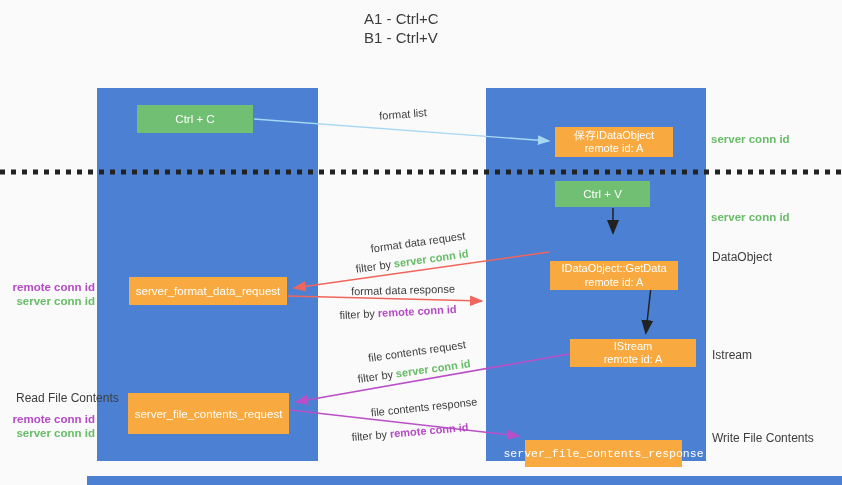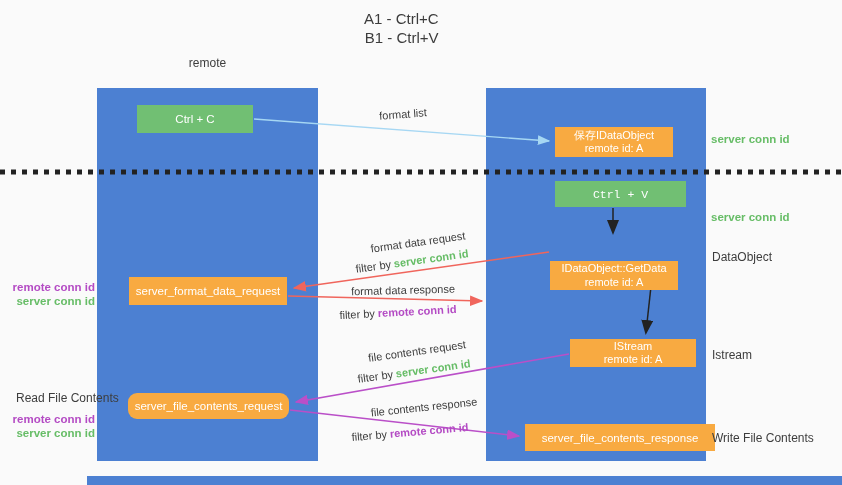--- a/index.html
+++ b/index.html
@@ -5,21 +5,21 @@
   :root{
     --background:#fafafa; --column-blue:#4c80d2; --box-green:#71bf73; --box-orange:#f8aa41;
     --arrow-lightblue:#a6d7f3; --arrow-red:#f0655c; --arrow-magenta:#ba4fc8; --arrow-black:#222222;
     --text-dark:#3d3d3d; --text-green:#67bd67; --text-purple:#b44bc4; --box-text:#ffffff;
   }
   *{margin:0;padding:0;box-sizing:border-box;}
   body{font-family:"Liberation Sans",sans-serif;background:#fff;}
   .stage{position:relative;width:842px;height:485px;background:var(--background);overflow:hidden;}
   .column{position:absolute;top:88px;height:373px;background:var(--column-blue);}
   .col-header{position:absolute;top:56px;text-align:center;font-size:12px;line-height:15px;color:var(--text-dark);}
-  .title{position:absolute;left:364px;top:9px;font-size:15px;line-height:19px;color:#3c3c3c;text-align:right;}
+  .title{position:absolute;left:364px;top:9px;font-size:15px;line-height:19px;color:#3c3c3c;}
   svg.layer{position:absolute;left:0;top:0;z-index:2;}
   .node{position:absolute;z-index:3;display:flex;flex-direction:column;align-items:center;justify-content:center;
         color:var(--box-text);text-align:center;white-space:nowrap;}
   .green{background:var(--box-green);font-size:11.5px;}
   .orange{background:var(--box-orange);font-size:11.5px;}
   .two-line{font-size:11px;line-height:13.5px;}
   .alabel{position:absolute;z-index:3;font-size:11px;color:var(--text-dark);white-space:nowrap;
           transform:translate(-50%,-50%) rotate(var(--r,0deg));}
   .alabel .key{font-weight:bold;margin-left:3px;}
   .key-green{color:var(--text-green);}
@@ -35,21 +35,20 @@
 <body>
 
 <div class="stage">
 
   <div class="title">
     <div>A1 - Ctrl+C</div>
     <div>B1 - Ctrl+V</div>
   </div>
 
   <div class="col-header" style="left:97px;width:221px;">
-    <div>remote</div>
   </div>
   <div class="col-header" style="left:486px;width:220px;margin-top:48px;">
     <div>B1</div>
   </div>
 
   <div class="column" style="left:97px;width:221px;"></div>
   <div class="column" style="left:486px;width:220px;"></div>
   <div class="bottom-bar"></div>
 
   <svg class="layer" width="842" height="485">
@@ -77,38 +76,38 @@
     <line x1="290" y1="410" x2="519" y2="436" stroke-width="1.5" marker-end="url(#ah-mg)" style="stroke:var(--arrow-magenta)"></line>
   </svg>
 
   <div class="node green" style="left:137px;top:105px;width:116px;height:28px;">
     <span>Ctrl + C</span>
   </div>
   <div class="node orange two-line" style="left:555px;top:127px;width:118px;height:30px;">
     <span>保存IDataObject</span>
     <span>remote id: A</span>
   </div>
-  <div class="node green" style="left:555px;top:181px;width:131px;height:26px;font-family:Liberation Mono, monospace;">
+  <div class="node green" style="left:555px;top:181px;width:95px;height:26px;">
     <span>Ctrl + V</span>
   </div>
   <div class="node orange two-line" style="left:550px;top:238px;width:128px;height:29px;margin-top:23px;">
     <span>IDataObject::GetData</span>
     <span>remote id: A</span>
   </div>
   <div class="node orange" style="left:129px;top:277px;width:158px;height:28px;">
     <span>server_format_data_request</span>
   </div>
   <div class="node orange two-line" style="left:570px;top:339px;width:126px;height:28px;">
     <span>IStream</span>
     <span>remote id: A</span>
   </div>
-  <div class="node orange" style="left:128px;top:393px;width:161px;height:26px;border-radius:9px;">
+  <div class="node orange" style="left:128px;top:393px;width:161px;height:41px;">
     <span>server_file_contents_request</span>
   </div>
-  <div class="node orange" style="left:525px;top:424px;width:190px;height:27px;">
+  <div class="node orange" style="left:525px;top:440px;width:157px;height:27px;font-family:Liberation Mono, monospace;">
     <span>server_file_contents_response</span>
   </div>
 
   <div class="alabel" style="left:403px;top:114px;--r:-4.5deg">format list</div>
   <div class="alabel" style="left:418px;top:242px;--r:-8deg">format data request</div>
   <div class="alabel" style="left:412px;top:261px;--r:-8deg">
     <span>filter by</span><span class="key key-green">server conn id</span>
   </div>
   <div class="alabel" style="left:403px;top:290px;--r:-1.5deg">format data response</div>
   <div class="alabel" style="left:398px;top:312px;--r:-3deg">

